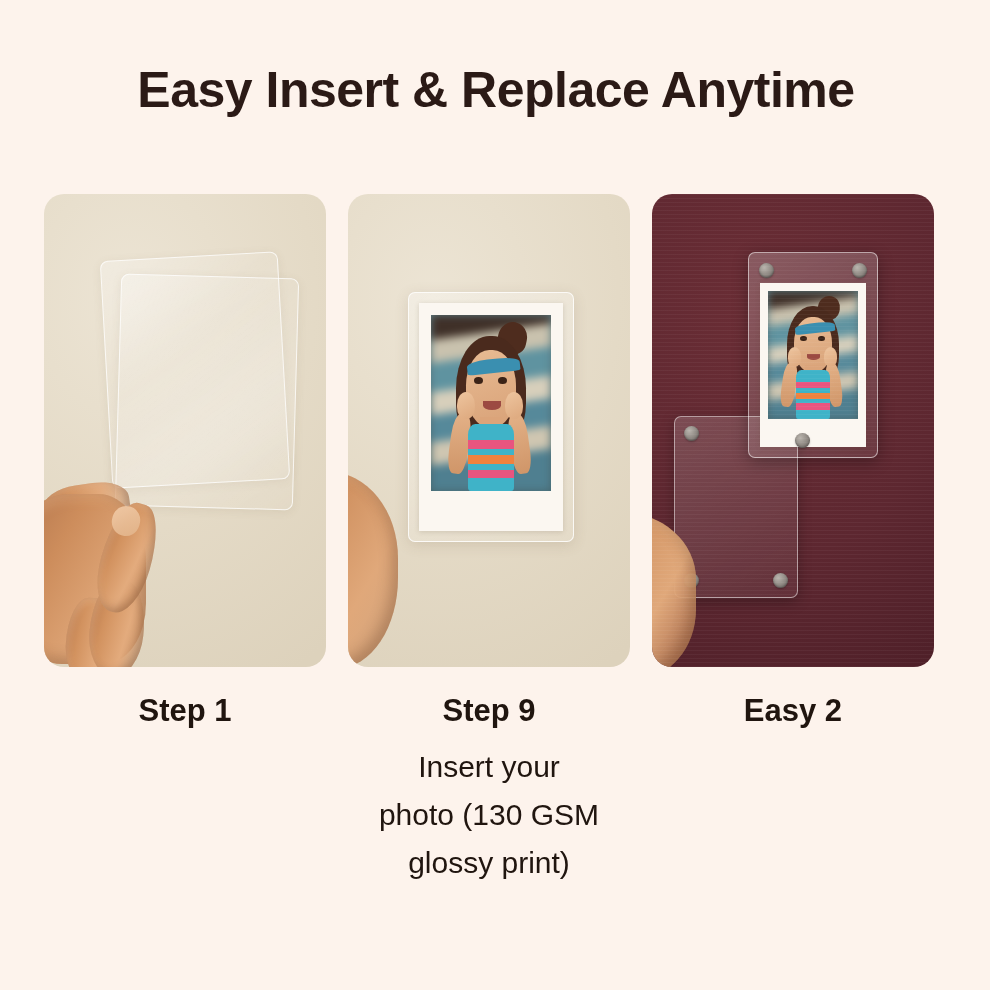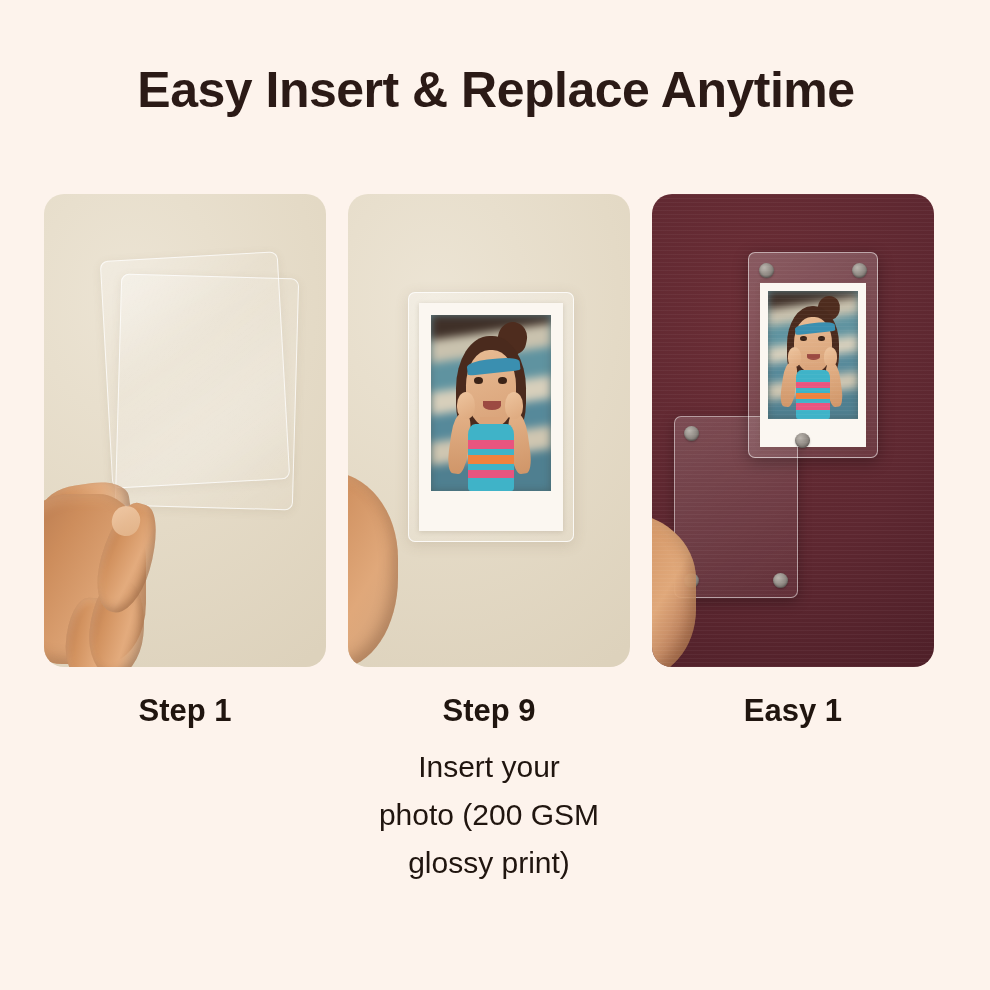--- a/index.html
+++ b/index.html
@@ -444,21 +444,21 @@
     </div>
   </div>
 
   <div class="captions">
     <div class="caption">
       <div class="caption-title">Step 1</div>
     </div>
     <div class="caption">
       <div class="caption-title">Step 9</div>
       <div class="caption-body">Insert your
-photo (200 GSM
+photo (130 GSM
 glossy print)</div>
     </div>
     <div class="caption">
-      <div class="caption-title">Easy 1</div>
+      <div class="caption-title">Easy 2</div>
     </div>
   </div>
 
 </div>
 
 </body></html>

